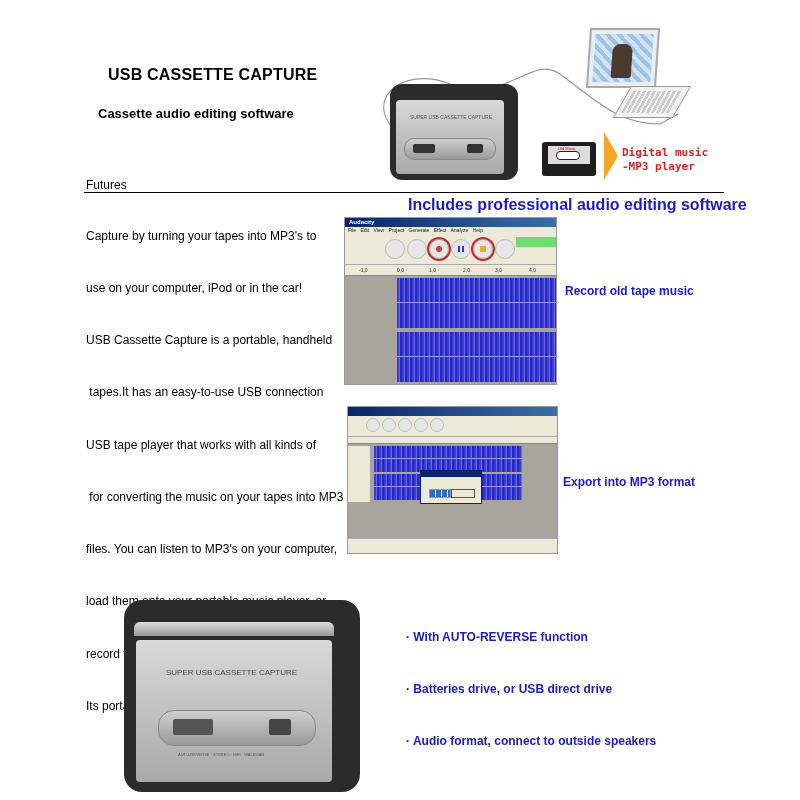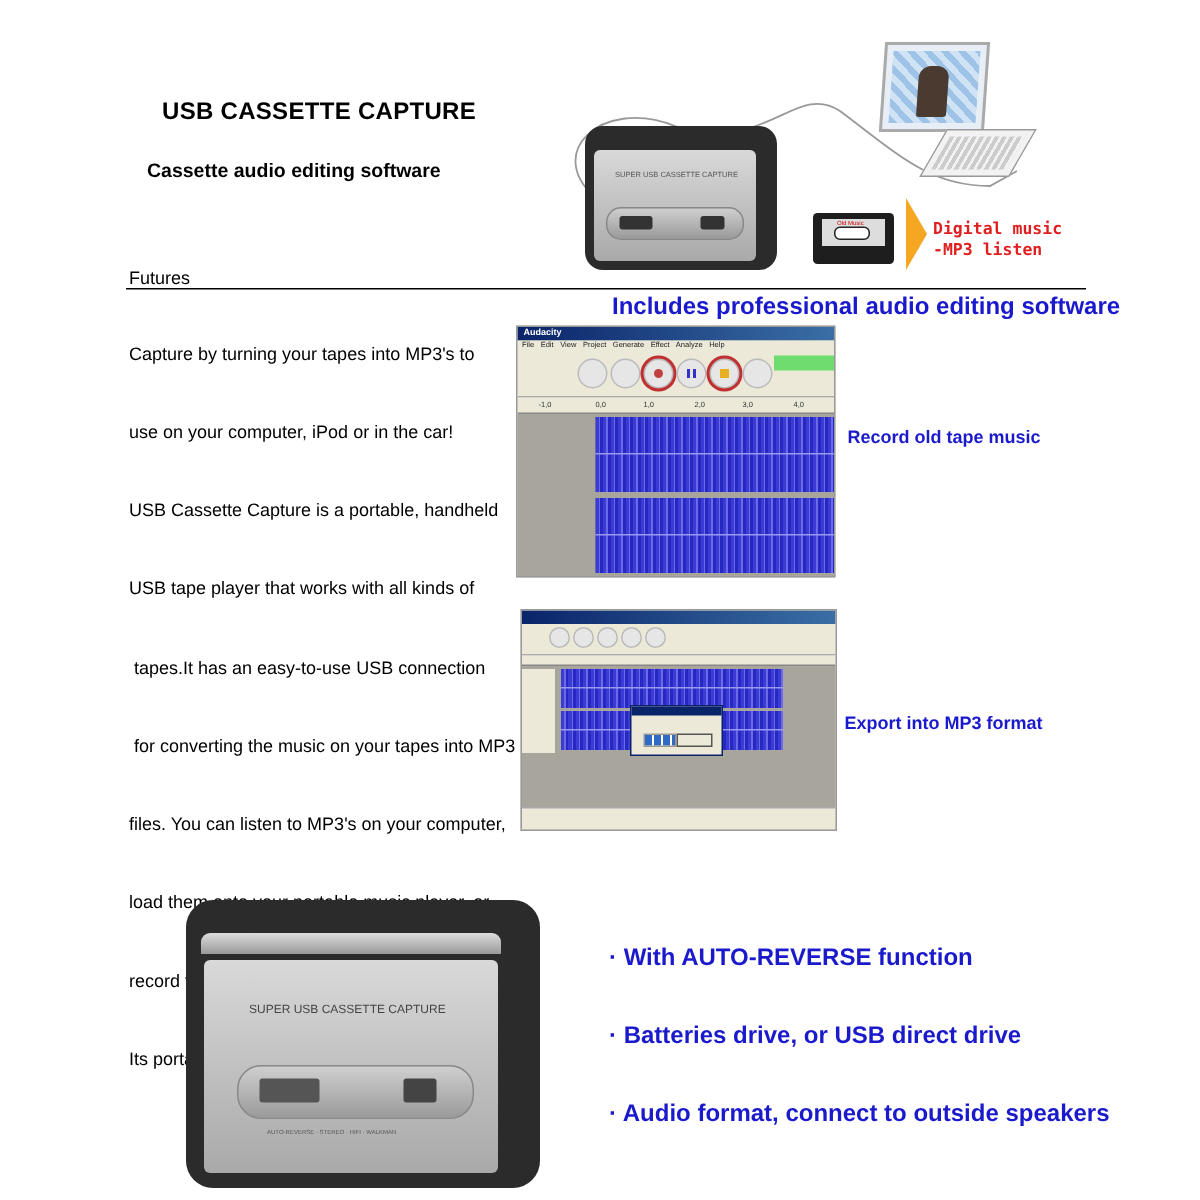--- a/index.html
+++ b/index.html
@@ -8,21 +8,21 @@
   .abs { position: absolute; }
   .title { left: 108px; top: 66px; font-size: 16px; font-weight: bold; letter-spacing: 0.2px; }
   .subtitle { left: 98px; top: 106px; font-size: 13px; font-weight: bold; }
   .section-label { left: 86px; top: 178px; font-size: 12px; font-weight: normal; }
   .rule { left: 84px; top: 192px; width: 640px; height: 1px; background: #000; }
   .body-text { left: 86px; top: 193px; width: 280px; font-size: 12px; line-height: 17.4px; white-space: pre; }
   .blue { color: #1a1acc; font-weight: bold; }
   .sw-heading { left: 408px; top: 196px; font-size: 16px; }
   .caption1 { left: 565px; top: 284px; font-size: 12px; }
   .caption2 { left: 563px; top: 475px; font-size: 12px; }
-  .feat { left: 406px; font-size: 16px; }
+  .feat { left: 406px; font-size: 12px; }
   .f1 { top: 630px; } .f2 { top: 682px; } .f3 { top: 734px; }
   .digital { left: 622px; top: 146px; color: #e02020; font-family: "DejaVu Sans Mono", monospace;
              font-size: 11px; font-weight: bold; line-height: 14px; white-space: pre; }
 
   
   .player { background: #2b2b2b; border-radius: 12px; }
   .player .face { position: absolute; background: linear-gradient(180deg,#d9d9d9,#a9a9a9); border-radius: 4px; }
   .player .lbl { position: absolute; font-size: 6px; color: #555; white-space: nowrap; }
   .player .win { position: absolute; border: 1px solid #888; border-radius: 10px; background: linear-gradient(180deg,#cfcfcf,#9a9a9a); }
   .player .slot { position: absolute; background: #333; border-radius: 2px; }
@@ -89,31 +89,31 @@
 
   <div class="abs tape" style="left:182px;top:128px;width:54px;height:34px;">
     <div class="lab">
         <span style="position:absolute;left:10px;top:0;font-size:4px;color:#c00;">Old Music</span>
       </div>
     <div class="hub"></div>
   </div>
   <div class="abs arrow" style="left:244px;top:118px;"></div>
 </div>
 <div class="abs digital"><span>Digital music</span>
-<span>-MP3 listen</span></div>
+<span>-MP3 player</span></div>
 
 <div class="abs section-label">Futures</div>
 <div class="abs rule"></div>
 
 <div class="abs body-text">
   <div>Capture by turning your tapes into MP3's to</div>
   <div>use on your computer, iPod or in the car!</div>
   <div>USB Cassette Capture is a portable, handheld</div>
+  <div> tapes.It has an easy-to-use USB connection</div>
   <div>USB tape player that works with all kinds of</div>
-  <div> tapes.It has an easy-to-use USB connection</div>
   <div> for converting the music on your tapes into MP3</div>
   <div>files. You can listen to MP3's on your computer,</div>
   <div>load them onto your portable music player, or</div>
   <div>record them onto a CD and listen in your car,</div>
   <div>Its portable size allows it to fit in virtually</div>
   
   
   
   
   

